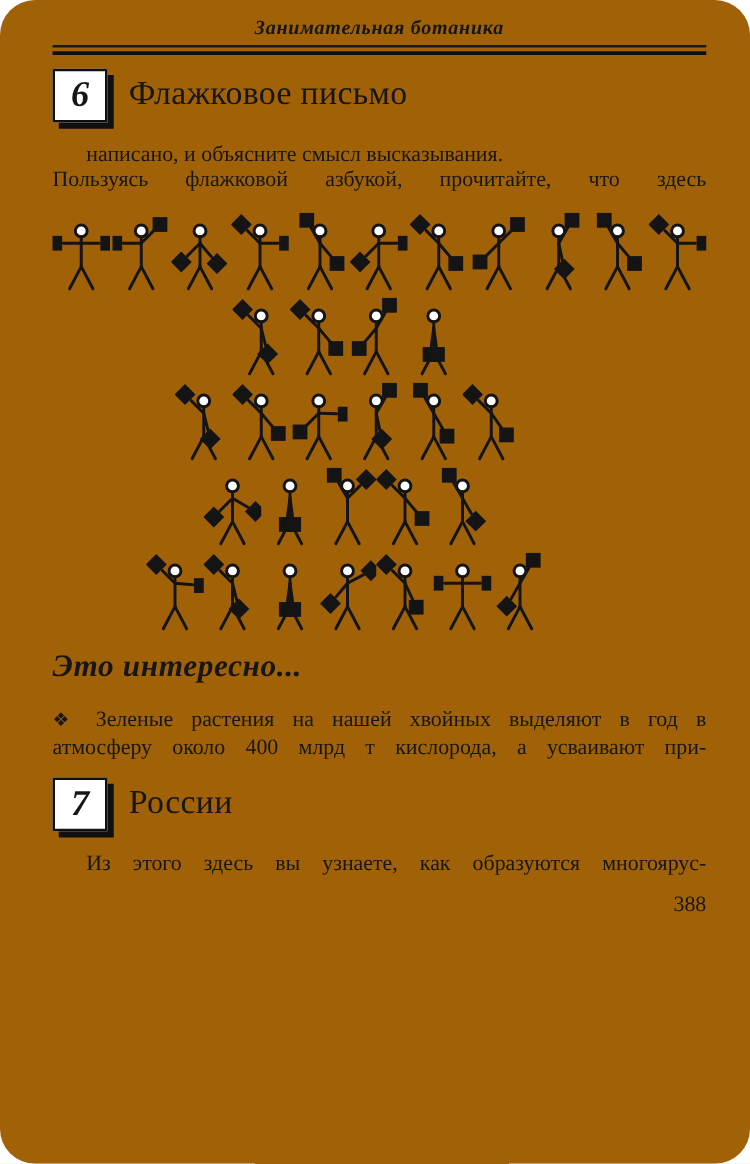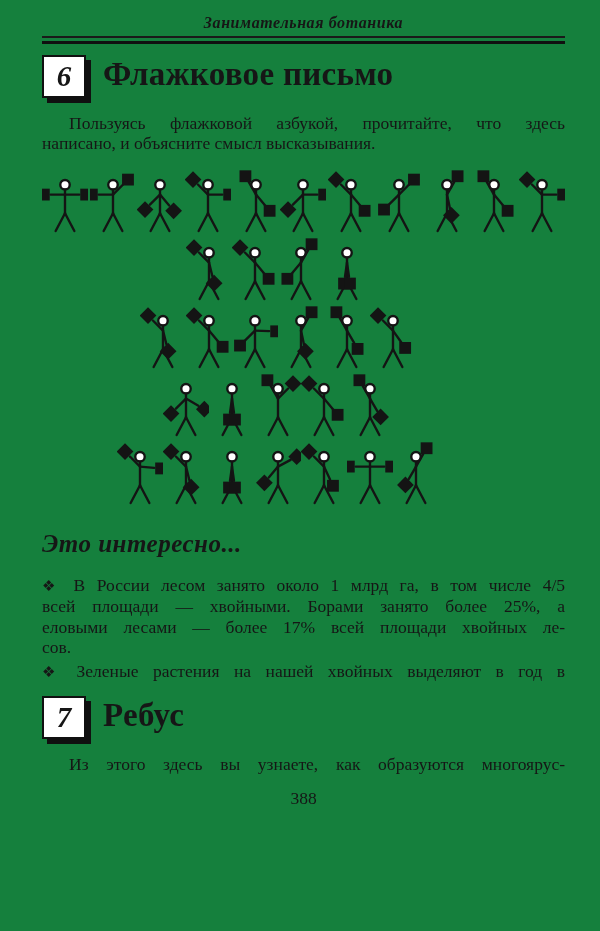--- a/index.html
+++ b/index.html
@@ -15,57 +15,57 @@
   }
   .rule-thin{height:1.5px;background:#1a1a1a;margin-top:3px;}
   .rule-thick{height:3px;background:#101010;margin-top:3px;}
   .sec-head{display:flex;align-items:flex-start;gap:17px;margin-top:11px;}
   .numbox{
     width:40px;height:39px;border:2.5px solid #101010;background:#fff;
     box-shadow:5px 5px 0 #101010;flex:none;
     display:flex;align-items:center;justify-content:center;
     font-style:italic;font-weight:bold;font-size:29px;
   }
-  .sec-title{margin:0;padding-top:4px;font-weight:bold;font-size:33px;line-height:31px;letter-spacing:.3px;}
+  .sec-title{margin:0;padding-top:4px;font-weight:normal;font-size:27px;line-height:31px;letter-spacing:.3px;}
   .para{margin-top:15px;font-size:17.5px;line-height:20.5px;}
   .tline.j{text-align:justify;text-align-last:justify;}
   .indent .tline:first-child{text-indent:27px;}
   .semaphore{margin-top:13px;}
   .sem-row{display:flex;margin-bottom:2px;}
   .sem-row.r1{justify-content:space-between;}
   .sem-row.rc{justify-content:center;padding-right:52px;}
   .sem-row svg{flex:none;}
-  .interest-title{margin:24px 0 0;font-style:italic;font-weight:bold;font-size:25px;line-height:29px;letter-spacing:.5px;}
+  .interest-title{margin:14px 0 0;font-style:italic;font-weight:bold;font-size:25px;line-height:29px;letter-spacing:.5px;}
   .facts{margin-top:17px;font-size:17.5px;line-height:20.5px;}
   .fact{margin:0 0 3px;}
   .bullet{margin-right:11px;font-size:15px;}
   .rebus-head{margin-top:14px;}
-  .page-number{text-align:center;margin-top:13px;font-size:17.5px;}
+  .page-number{text-align:right;margin-top:13px;font-size:17.5px;}
 </style>
 </head>
 <body>
 
-<div class="page" style="color: rgb(22, 22, 22); background: #15803d;">
+<div class="page" style="color: rgb(22, 22, 22); background: #a16207; border-radius: 28px;">
 
   <header>
     <div class="running-head">Занимательная ботаника</div>
     <div class="rule-thin"></div>
     <div class="rule-thick"></div>
   </header>
 
   <section>
     <div class="sec-head">
       <div class="numbox">
         <span>6</span>
       </div>
       <h1 class="sec-title">Флажковое письмо</h1>
     </div>
     <div class="para indent">
+        <div class="tline">написано, и объясните смысл высказывания.</div>
         <div class="tline j">Пользуясь флажковой азбукой, прочитайте, что здесь</div>
-        <div class="tline">написано, и объясните смысл высказывания.</div>
       </div>
     <div class="semaphore" id="semaphore">
         <div class="sem-row r1">
           <svg viewBox="0 -13 46 67" width="46" height="66">
             <g stroke="#141414" stroke-width="2.4" fill="none" stroke-linecap="round">
               <circle cx="23" cy="5" r="4.8" fill="#fff"></circle>
               <line x1="23" y1="10" x2="23" y2="34"></line>
               <line x1="23" y1="34" x2="13.5" y2="52"></line>
               <line x1="23" y1="34" x2="32.5" y2="52"></line>
               <line x1="23" y1="15" x2="8.5" y2="15"></line>
@@ -467,37 +467,32 @@
             </g>
           </svg>
         </div>
       </div>
   </section>
 
   <section>
     <h2 class="interest-title">Это интересно...</h2>
     <div class="facts" id="facts">
         <div class="fact">
-          <div class="tline j"><span class="bullet">❖</span><span>В России лесом занято около 1 млрд га, в том числе 4/5</span></div>
-          <div class="tline j">всей площади — хвойными. Борами занято более 25%, а</div>
-          <div class="tline j">еловыми лесами — более 17% всей площади хвойных ле-</div>
-          <div class="tline">сов.</div>
-        </div>
-        <div class="fact">
           <div class="tline j"><span class="bullet">❖</span><span>Зеленые растения на нашей хвойных выделяют в год в</span></div>
+          <div class="tline j">атмосферу около 400 млрд т кислорода, а усваивают при-</div>
         </div>
       </div>
   </section>
 
   <section>
     <div class="sec-head rebus-head">
       <div class="numbox">
         <span>7</span>
       </div>
-      <h1 class="sec-title">Ребус</h1>
+      <h1 class="sec-title">России</h1>
     </div>
     <div class="para indent">
         <div class="tline j">Из этого здесь вы узнаете, как образуются многоярус-</div>
       </div>
   </section>
 
   <div class="page-number">388</div>
 
 </div>
 

